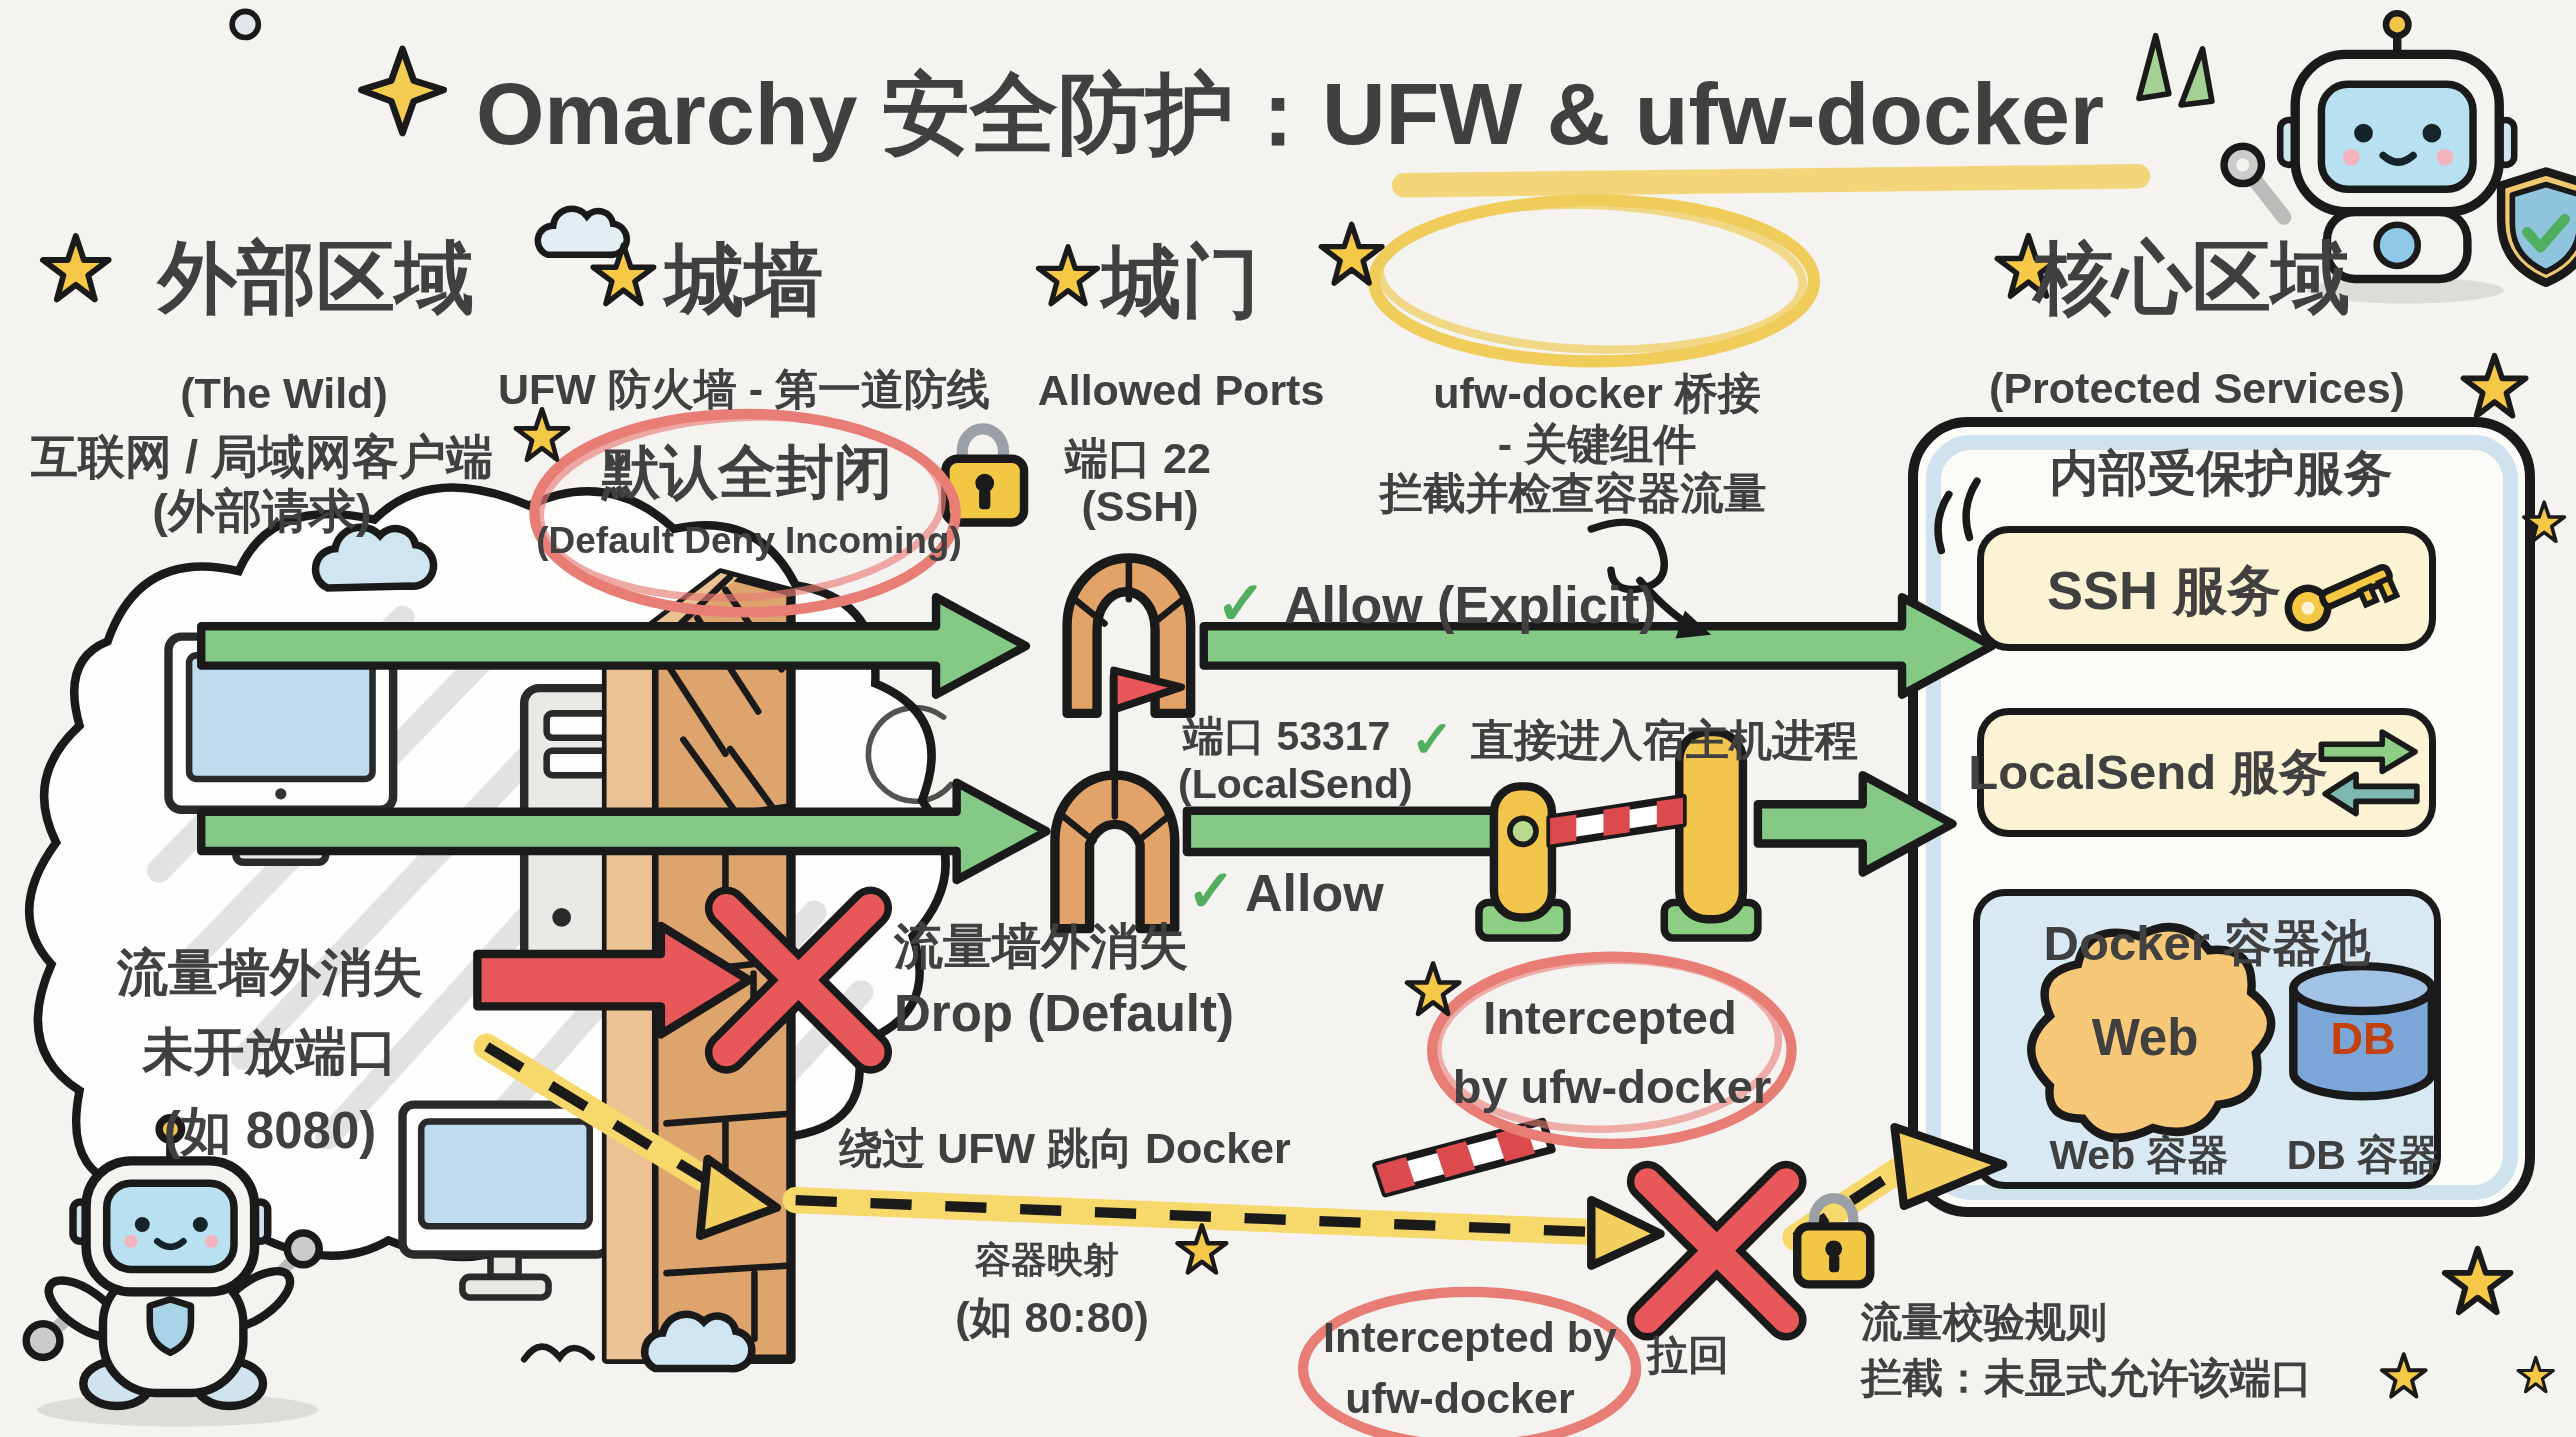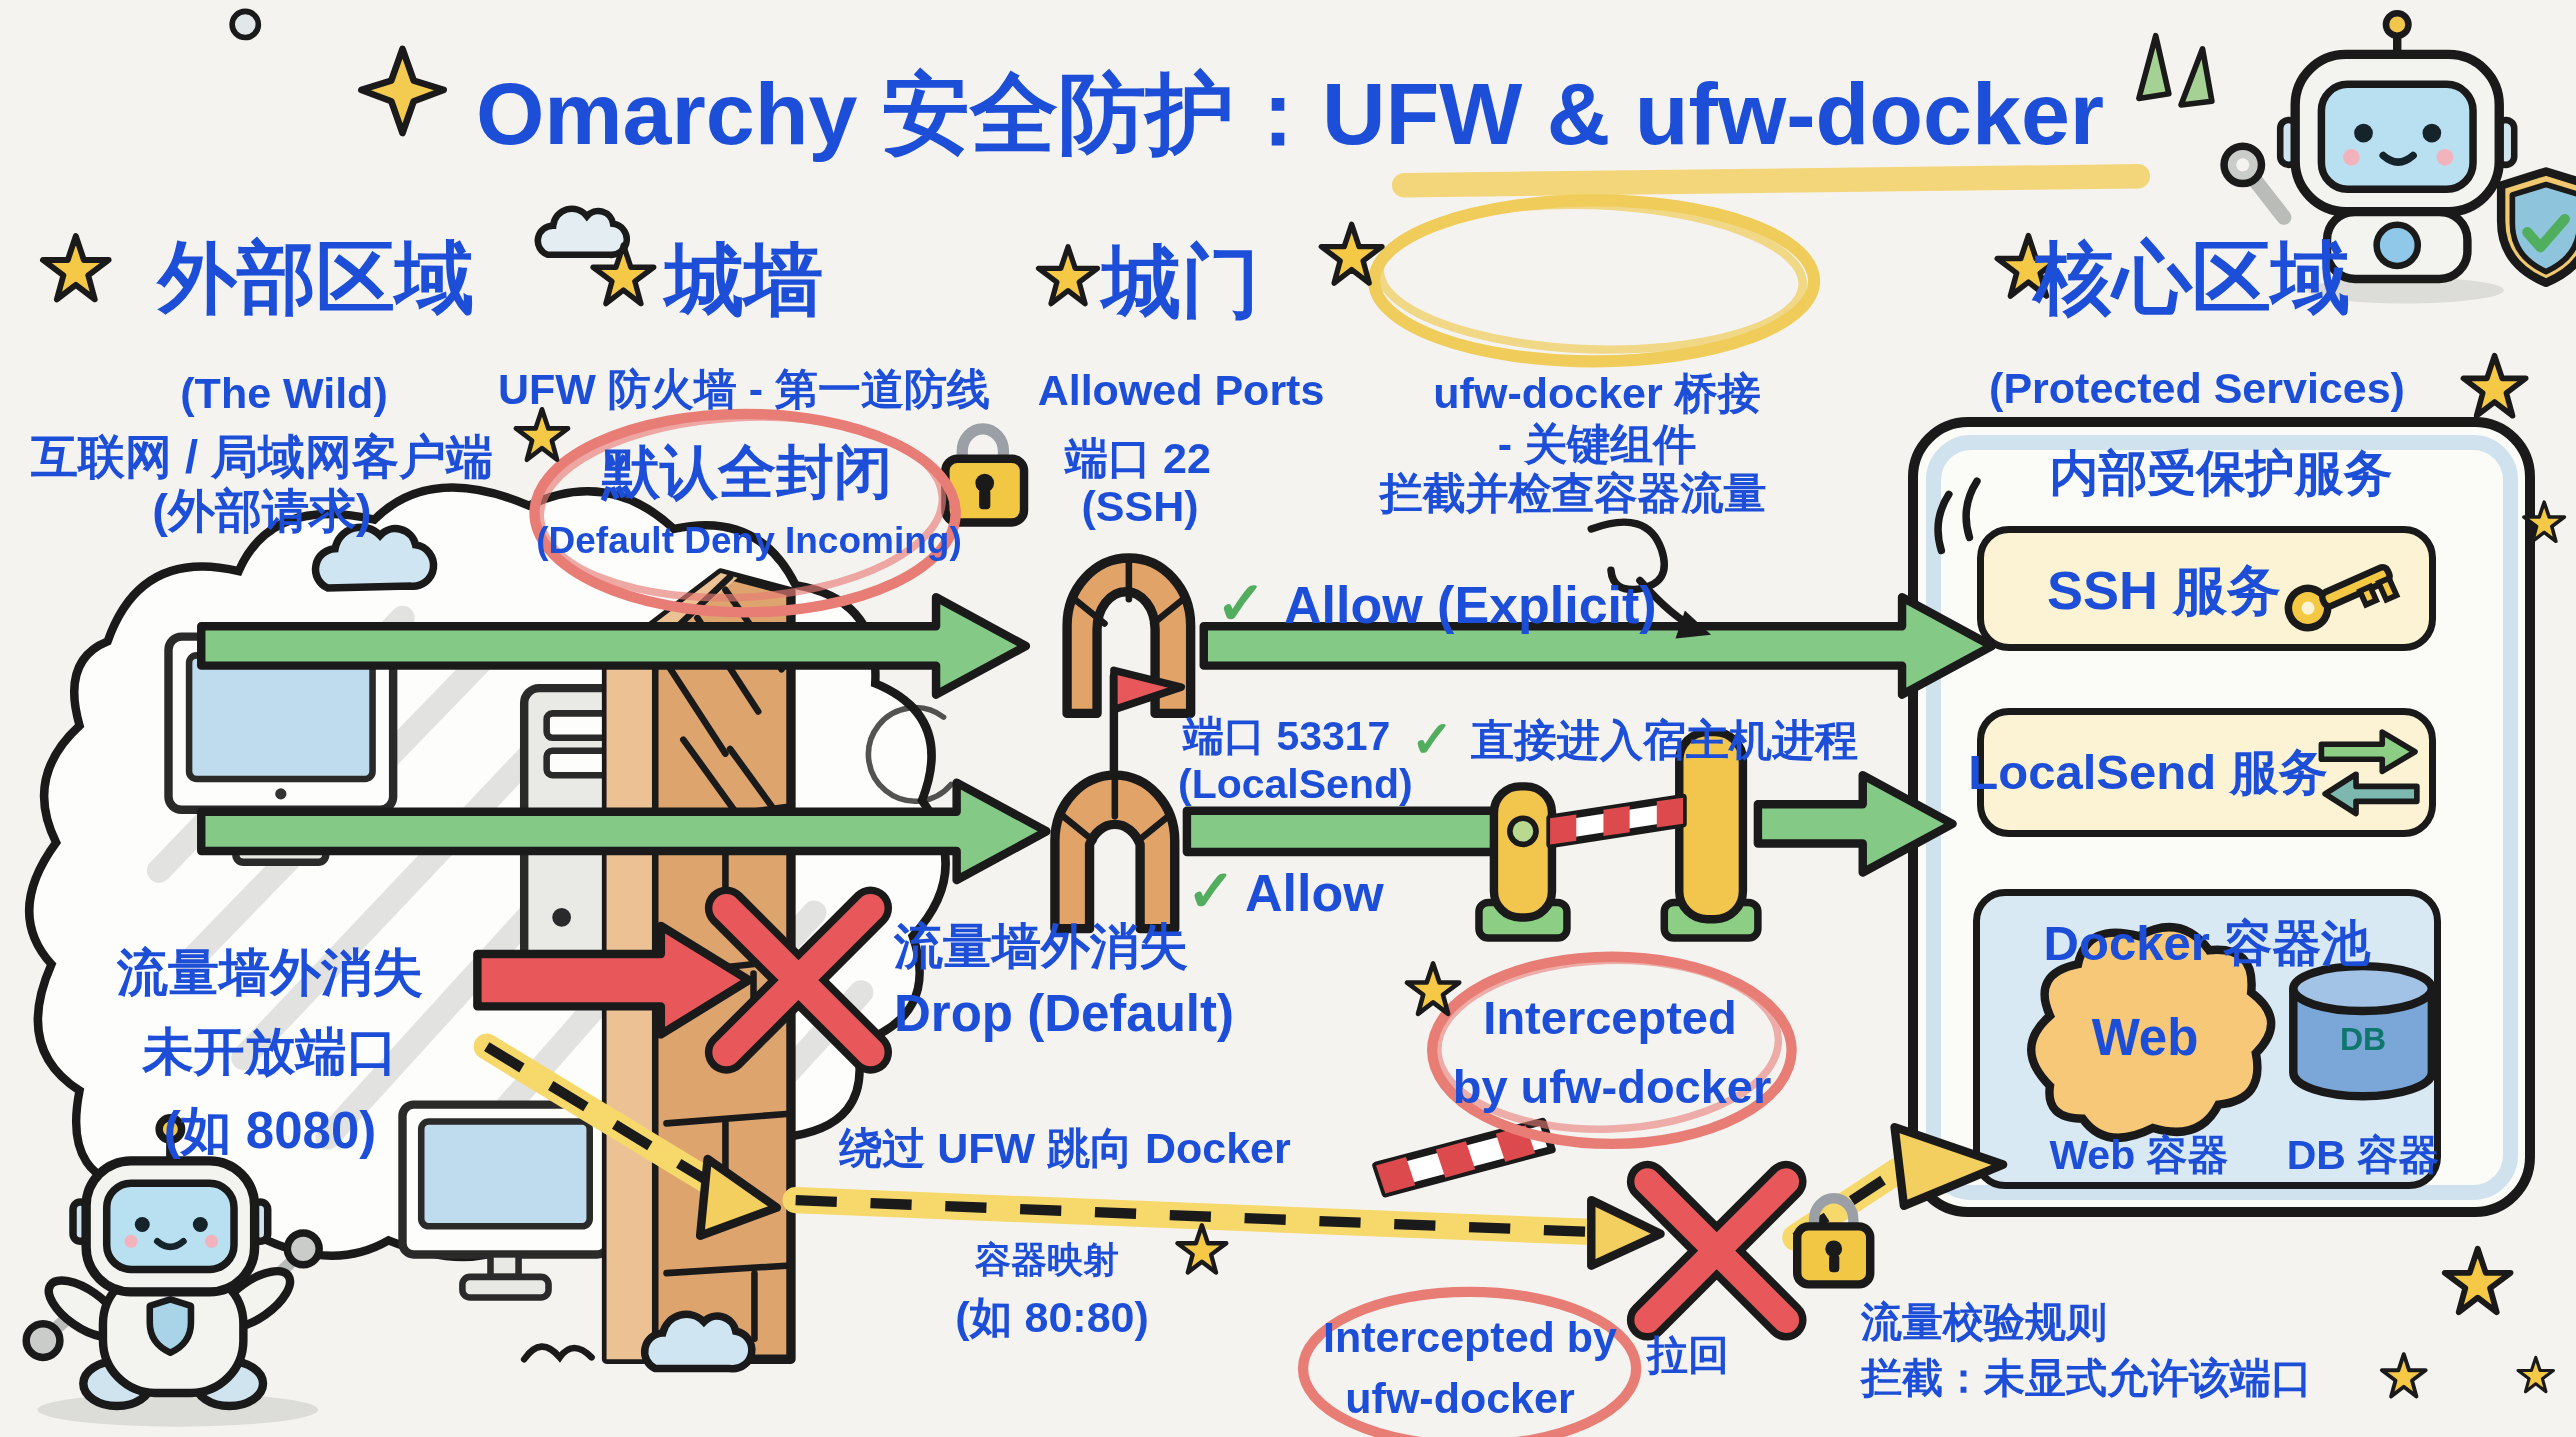--- a/index.html
+++ b/index.html
@@ -1,18 +1,18 @@
 <!DOCTYPE html>
 <html style="font-size:15px"><head>
 <meta charset="utf-8">
 <style>
   html,body{margin:0;padding:0;background:#f5f3f0;}
   body{font-family:"Liberation Sans", sans-serif;}
   .stage{position:relative;width:2576px;height:1438px;overflow:hidden;background:#f5f3f0;}
-  .t{position:absolute;font-weight:800;color:#1d4ed8;white-space:nowrap;transform:translate(-50%,-50%);z-index:10;}
+  .t{position:absolute;font-weight:800;color:#404040;white-space:nowrap;transform:translate(-50%,-50%);z-index:10;}
   .la{transform:translate(0,-50%);}
   .chk{color:#53ad5f;font-weight:900;}
   .svglayer{position:absolute;left:0;top:0;z-index:5;pointer-events:none;}
   .panel{position:absolute;left:1908px;top:417px;width:627px;height:800px;background:#fbfbf8;border:10.3px solid #1a1a1a;border-radius:60px;box-sizing:border-box;z-index:1;}
   .panel-rim{position:absolute;left:7.5px;top:7.5px;right:7.5px;bottom:7.5px;border:15px solid #cfe2ee;border-radius:45px;}
   .svcbox{position:absolute;box-sizing:border-box;border:7.5px solid #1a1a1a;border-radius:32px;z-index:2;}
   .ssh{left:1977px;top:526px;width:459px;height:125px;background:#fbf3d3;}
   .ls{left:1977px;top:708px;width:459px;height:129px;background:#fbf3d3;}
   .docker{left:1973px;top:889px;width:468px;height:300px;background:#d9e9f3;}
 </style>
@@ -385,18 +385,18 @@
 
   <div class="t la" style="left:1647px;top:1355px;font-size:41px;">拉回</div>
   <div class="t la" style="left:1861px;top:1322px;font-size:41px;">流量校验规则</div>
   <div class="t la" style="left:1861px;top:1378px;font-size:41px;">拦截：未显式允许该端口</div>
 
   <div class="t" style="left:2221px;top:474px;font-size:49px;">内部受保护服务</div>
   <div class="t" style="left:2164px;top:591px;font-size:54px;">SSH 服务</div>
   <div class="t" style="left:2148px;top:773px;font-size:49px;">LocalSend 服务</div>
   <div class="t" style="left:2207px;top:944px;font-size:49px;">Docker 容器池</div>
   <div class="t" style="left:2145px;top:1037px;font-size:51px;">Web</div>
-  <div class="t" style="left:2363px;top:1039px;font-size:32px;color:#0f766e;">DB</div>
+  <div class="t" style="left:2363px;top:1039px;font-size:45px;color:#c2410c;">DB</div>
   <div class="t" style="left:2127px;top:1155px;font-size:41px;margin-left:12px;">Web 容器</div>
   <div class="t" style="left:2363px;top:1155px;font-size:41px;">DB 容器</div>
 
 </div>
 
 
 </body></html>

